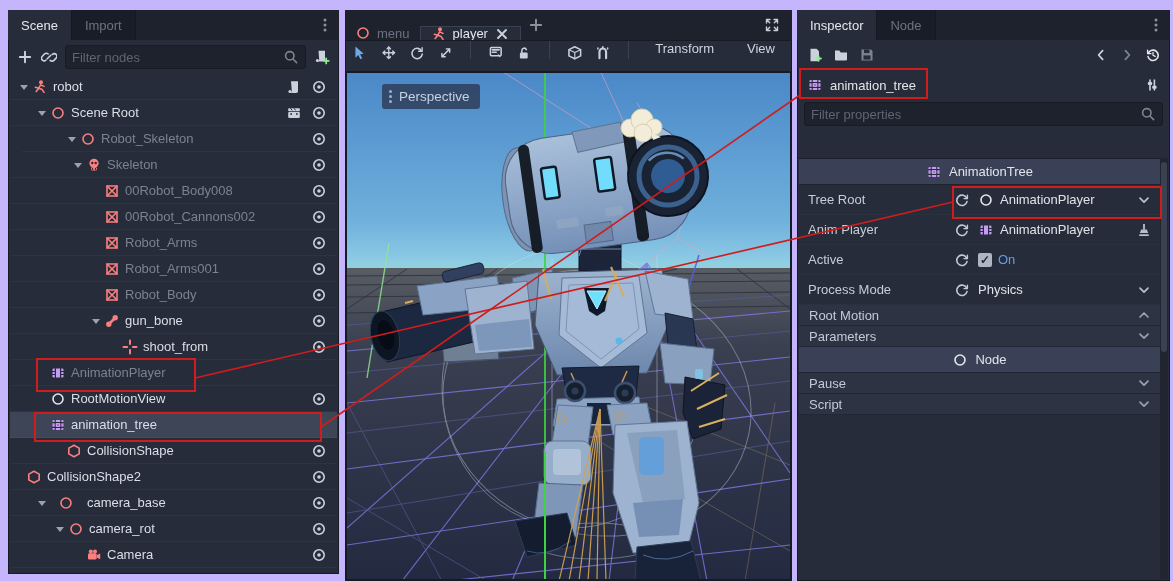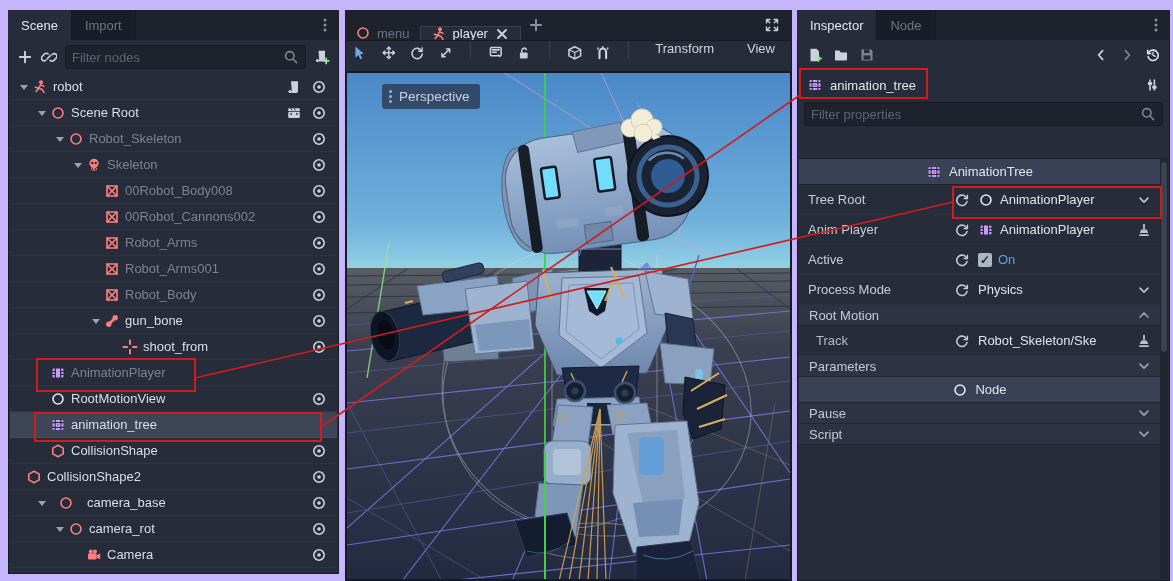--- a/index.html
+++ b/index.html
@@ -178,21 +178,21 @@
                 </svg>
               </span>
               <span class="ic ic-light">
                 <svg viewBox="0 0 16 16" fill="none" stroke="currentColor" stroke-width="1.6" stroke-linecap="round" stroke-linejoin="round">
                   <circle cx="8" cy="8" r="5.2"></circle>
                   <circle cx="8" cy="8" r="1.8" fill="currentColor" stroke="none"></circle>
                 </svg>
               </span>
             </span>
           </div>
-          <div class="trow" style="padding-left: 42px;">
+          <div class="trow" style="padding-left: 42px; margin-left: 12px;">
             <span class="arr">
               <svg viewBox="0 0 16 16">
                 <path d="M4 6h8l-4 5z" fill="currentColor"></path>
               </svg>
             </span>
             <span class="ic ic-red">
               <svg viewBox="0 0 16 16" fill="none" stroke="currentColor" stroke-width="1.6" stroke-linecap="round" stroke-linejoin="round">
                 <circle cx="8" cy="8" r="5"></circle>
               </svg>
             </span>
@@ -396,21 +396,21 @@
             <span class="ic ic-purple">
               <svg viewBox="0 0 16 16" fill="none" stroke="currentColor" stroke-width="1.6" stroke-linecap="round" stroke-linejoin="round">
                 <rect x="2.5" y="3" width="11" height="10" rx="1.2" fill="currentColor" stroke="none"></rect>
                 <path d="M2.5 5.6 h11 M2.5 10.4 h11 M5.2 3 v10 M10.8 3 v10" stroke="#252b38" stroke-width="1.1"></path>
                 <rect x="6.6" y="6.8" width="2.8" height="2.4" fill="#252b38"></rect>
               </svg>
             </span>
             <span class="tname">animation_tree</span>
             <span class="rightbox"></span>
           </div>
-          <div class="trow" style="padding-left: 24px;">
+          <div class="trow" style="padding-left: 40px;">
             <span class="arr"></span>
             <span class="ic ic-red">
               <svg viewBox="0 0 16 16" fill="none" stroke="currentColor" stroke-width="1.6" stroke-linecap="round" stroke-linejoin="round">
                 <path d="M8 2.2 L13.2 5.1 V10.9 L8 13.8 L2.8 10.9 V5.1 Z"></path>
               </svg>
             </span>
             <span class="tname">CollisionShape</span>
             <span class="rightbox">
               <span class="ic ic-light">
                 <svg viewBox="0 0 16 16" fill="none" stroke="currentColor" stroke-width="1.6" stroke-linecap="round" stroke-linejoin="round">
@@ -968,39 +968,20 @@
             </span>
           </div>
           <div class="sect">
             <span>Root Motion</span>
             <span class="ic  rctl">
               <svg viewBox="0 0 16 16" fill="none" stroke="currentColor" stroke-width="1.6" stroke-linecap="round" stroke-linejoin="round">
                 <path d="M4 10 L8 6 L12 10" stroke-width="1.7"></path>
               </svg>
             </span>
           </div>
-          <div class="prow">
-            <span class="plabel ind">Track</span>
-            <span class="ic  revert">
-              <svg viewBox="0 0 16 16" fill="none" stroke="currentColor" stroke-width="1.6" stroke-linecap="round" stroke-linejoin="round">
-                <path d="M12.8 6.4 A5.2 5.2 0 1 0 13 9.6"></path>
-                <path d="M13.4 3.2 v3.4 h-3.4" stroke-width="1.4"></path>
-              </svg>
-            </span>
-            <span class="pval">
-              <span>Robot_Skeleton/Ske</span>
-            </span>
-            <span class="ic  rctl">
-              <svg viewBox="0 0 16 16" fill="currentColor">
-                <rect x="7.1" y="2" width="1.8" height="5.5"></rect>
-                <path d="M5.2 7.5 h5.6 l1.4 3.6 h-8.4 Z"></path>
-                <rect x="3.2" y="12.2" width="9.6" height="1.7" rx="0.5"></rect>
-              </svg>
-            </span>
-          </div>
           <div class="sect">
             <span>Parameters</span>
             <span class="ic  rctl">
               <svg viewBox="0 0 16 16" fill="none" stroke="currentColor" stroke-width="1.6" stroke-linecap="round" stroke-linejoin="round">
                 <path d="M4 6.2 L8 10.2 L12 6.2" stroke-width="1.7"></path>
               </svg>
             </span>
           </div>
           <div class="cat">
             <span class="ic ic-white">

